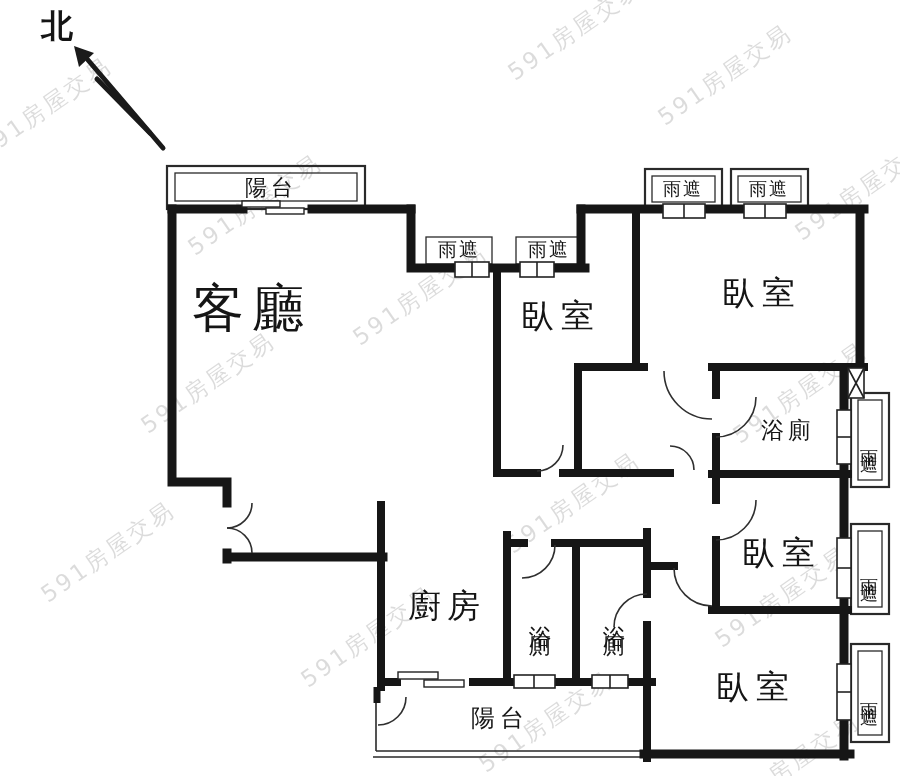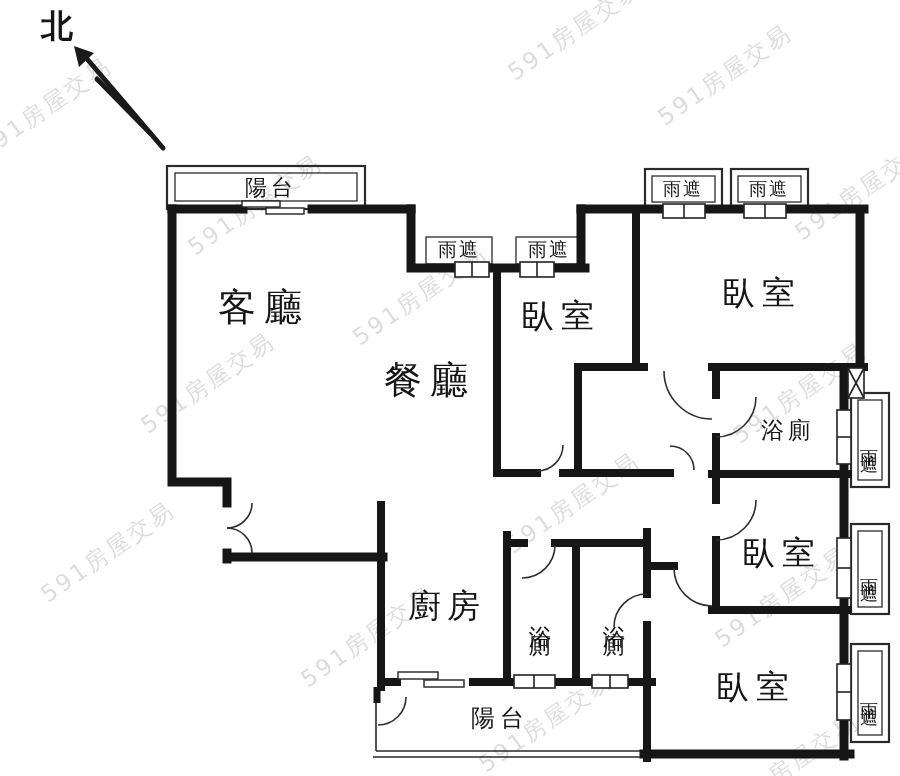--- a/index.html
+++ b/index.html
@@ -149,23 +149,22 @@
     <g stroke="#222222" stroke-width="1.6" fill="#ffffff">
       <rect x="848" y="368" width="16" height="30"></rect>
       <path d="M848,368 L864,398 M864,368 L848,398" fill="none"></path>
     </g>
   </svg>
 
   <div class="lbl" style="left:57px;top:27px;font-size:32px;font-weight:bold">北</div>
 
   <div class="lbl" style="left:271px;top:188px;font-size:22px;letter-spacing:4px">陽台</div>
 
-  <div class="lbl" style="left:264px;top:308px;font-size:38px;letter-spacing:8px">客廳</div>
+  <div class="lbl" style="left:252px;top:308px;font-size:52px;letter-spacing:8px">客廳</div>
 
-  <div class="lbl" style="left:430px;top:381px;font-size:38px;letter-spacing:8px">餐廳</div>
 
   <div class="lbl" style="left:561px;top:316px;font-size:33px;letter-spacing:7px">臥室</div>
 
   <div class="lbl" style="left:762px;top:293px;font-size:33px;letter-spacing:7px">臥室</div>
 
   <div class="lbl" style="left:459px;top:250px;font-size:19px;letter-spacing:2px">雨遮</div>
   <div class="lbl" style="left:549px;top:250px;font-size:19px;letter-spacing:2px">雨遮</div>
   <div class="lbl" style="left:683px;top:189px;font-size:18px;letter-spacing:2px">雨遮</div>
   <div class="lbl" style="left:769px;top:189px;font-size:18px;letter-spacing:2px">雨遮</div>
 

